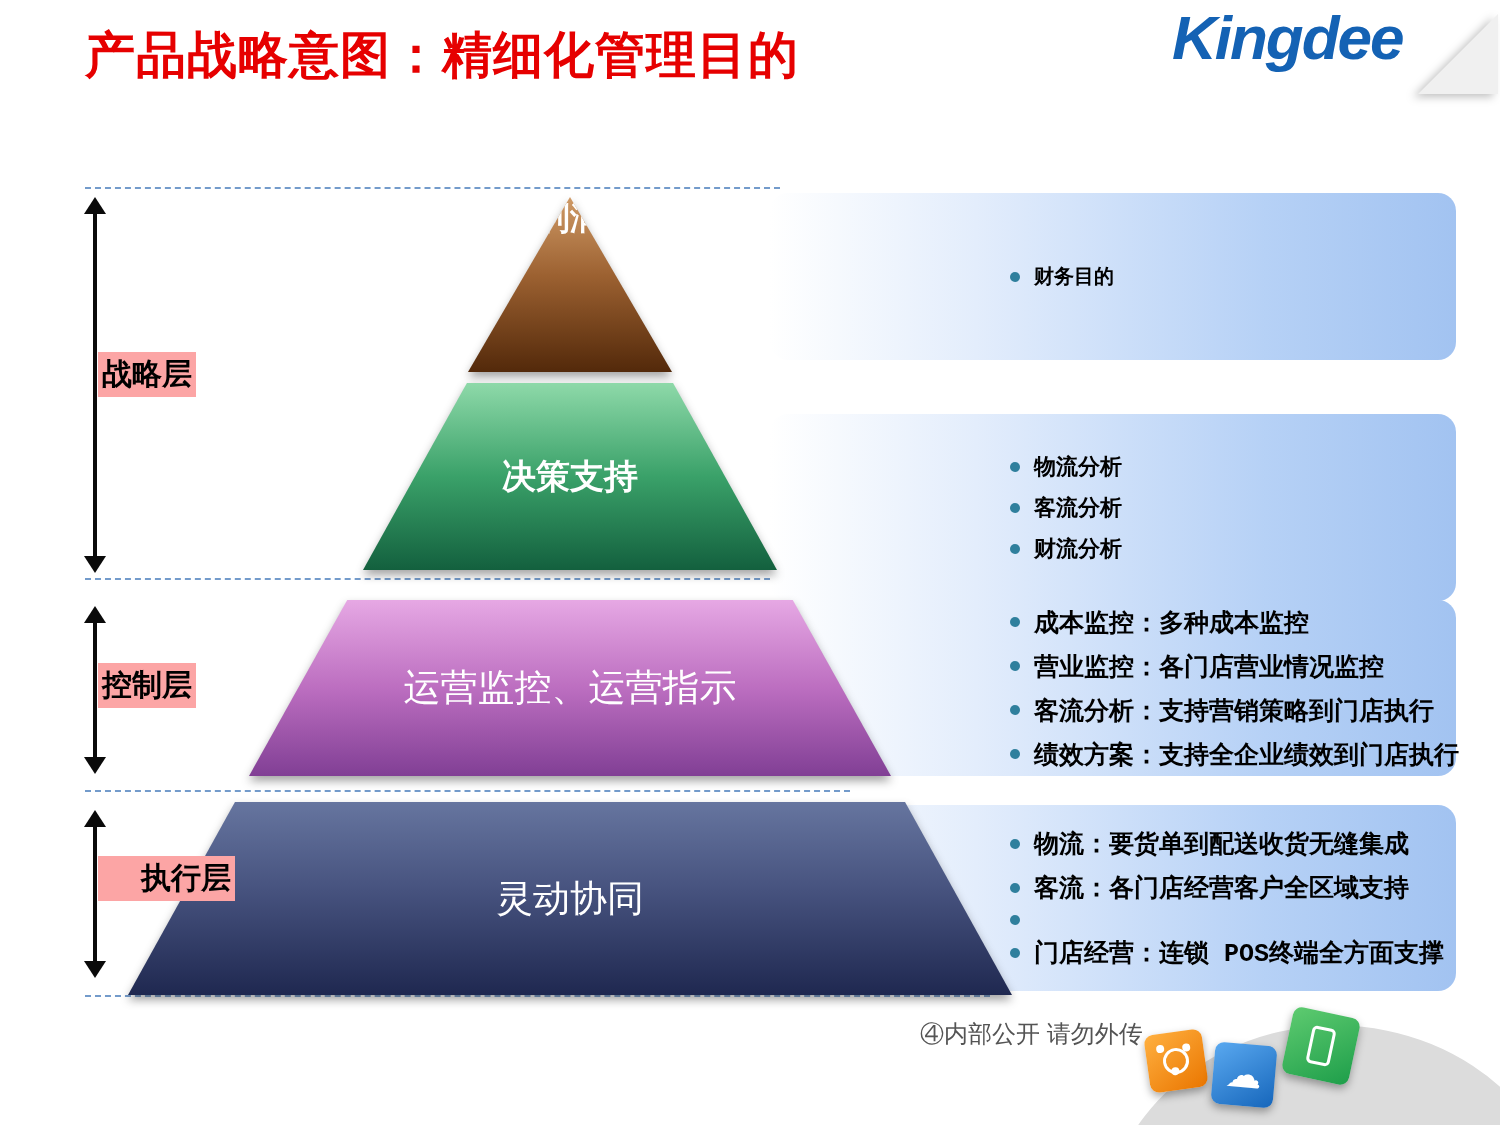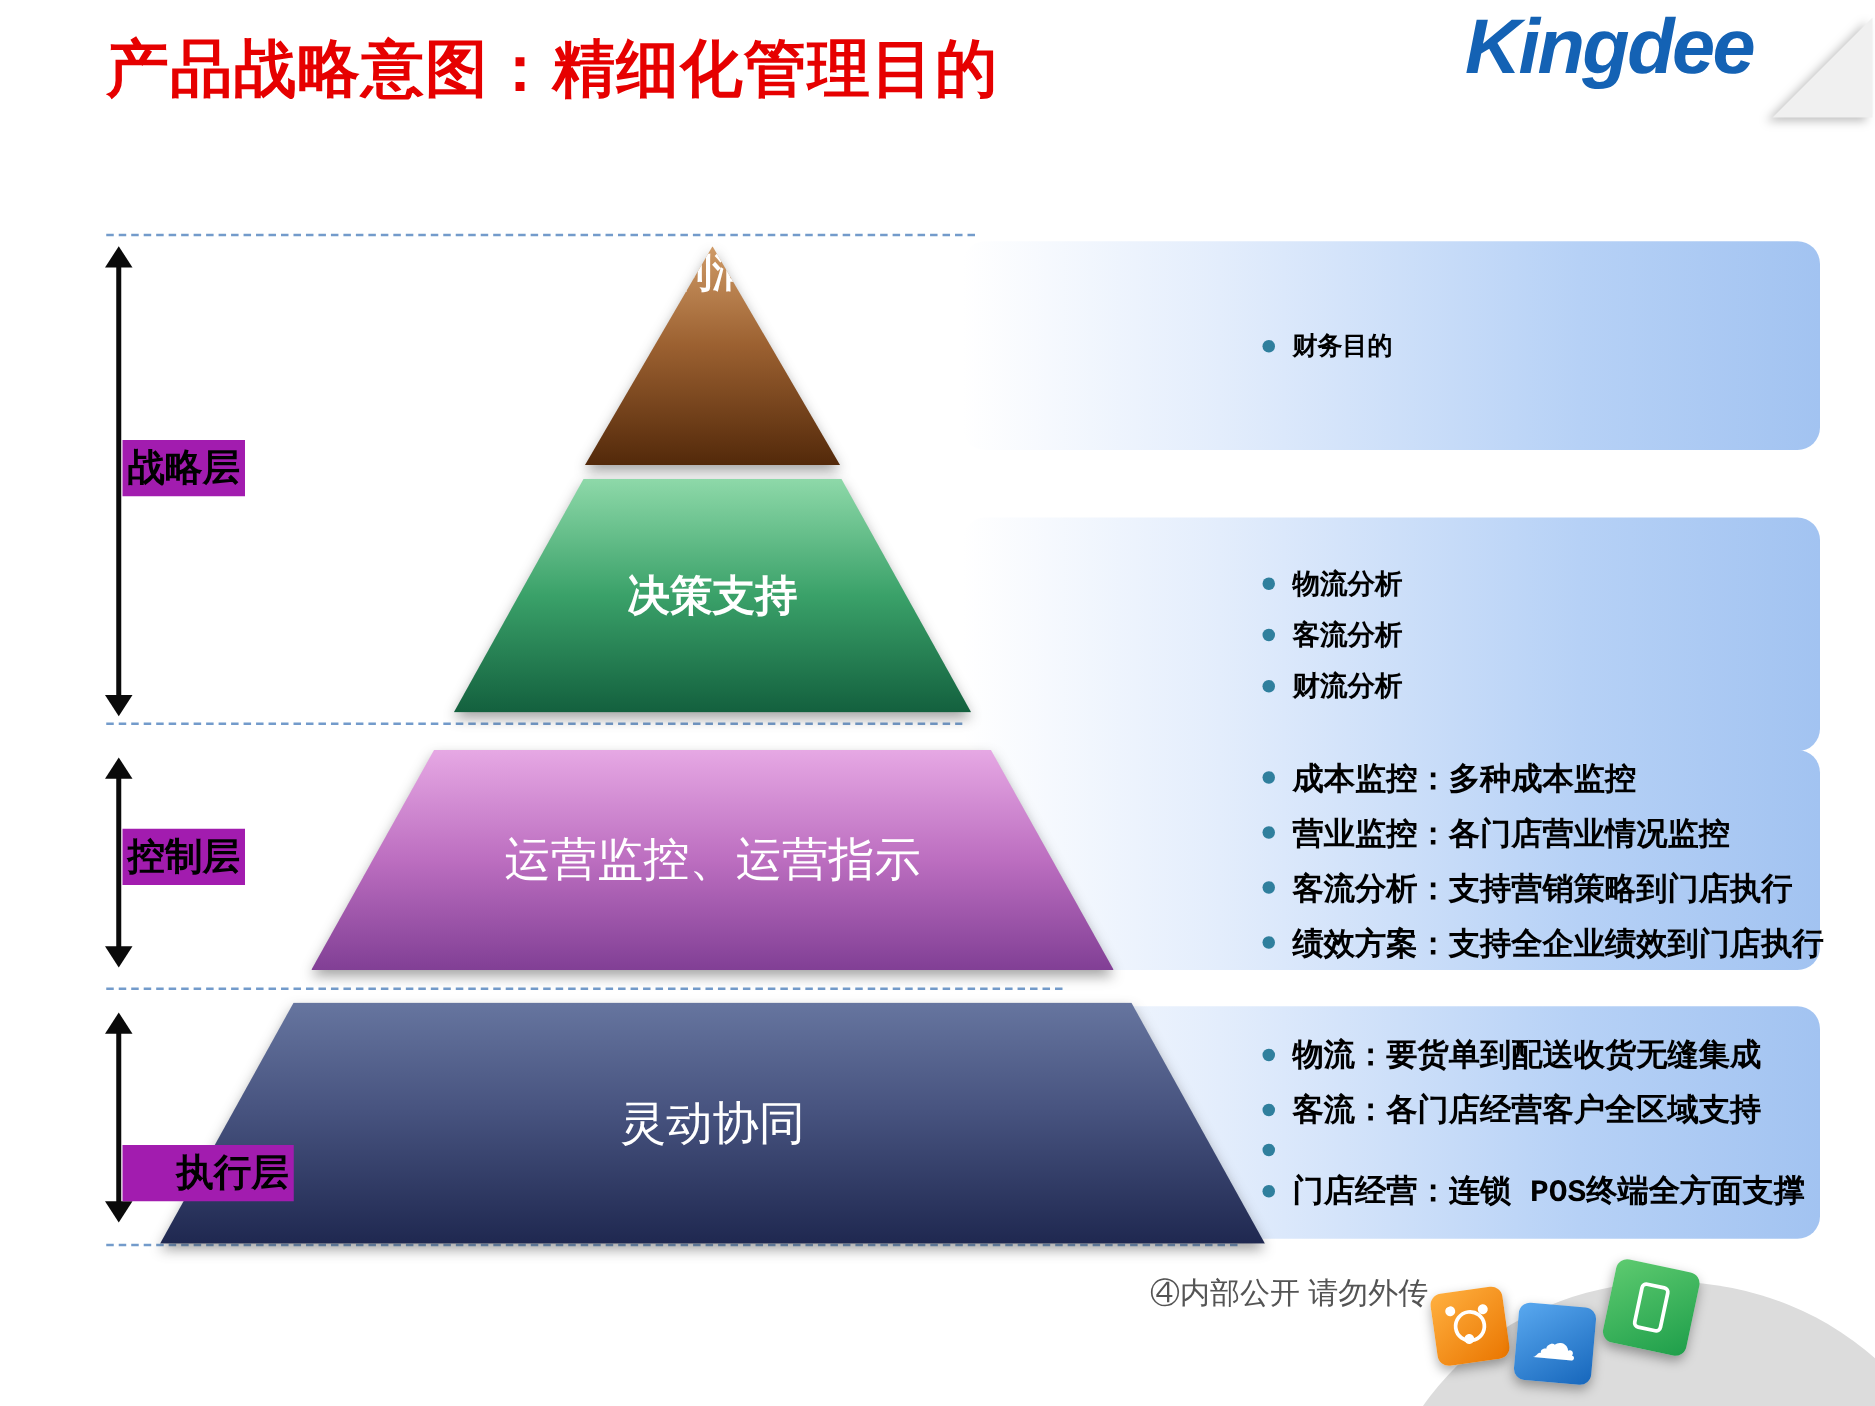--- a/index.html
+++ b/index.html
@@ -38,25 +38,25 @@
   .varrow .head-bottom {
     position:absolute; bottom:0; left:0; width:0; height:0;
     border-left:11px solid transparent; border-right:11px solid transparent;
     border-top:17px solid #0a0a0a;
   }
   .arrow-strategy { left:84px; top:197px; height:376px; }
   .arrow-control  { left:84px; top:606px; height:168px; }
   .arrow-exec     { left:84px; top:810px; height:168px; }
   .layer-label {
     position:absolute; left:98px; font-size:30px; font-weight:600; color:#000;
-    background:#a21caf; padding:2px 4px; white-space:nowrap; z-index:3;
+    background:#fca5a5; padding:2px 4px; white-space:nowrap; z-index:3;
   }
   .label-strategy { top:352px; }
   .label-control  { top:663px; }
-  .label-exec     { top:916px;padding-left:43px; }
+  .label-exec     { top:856px;padding-left:43px; }
   
   .panel {
     position:absolute; left:770px; width:686px; border-radius:18px; z-index:1;
     background:linear-gradient(90deg,#ffffff 0%,#e3edfc 30%,#b6d1f6 72%,#a2c3f1 100%);
     font-family:Liberation Mono, monospace;
   }
   .panel1 { top:193px; height:167px; }
   .panel2 { top:383px; height:187px;margin-top:31px; }
   .panel3 { top:600px; height:176px; }
   .panel4 { top:805px; height:186px; }

